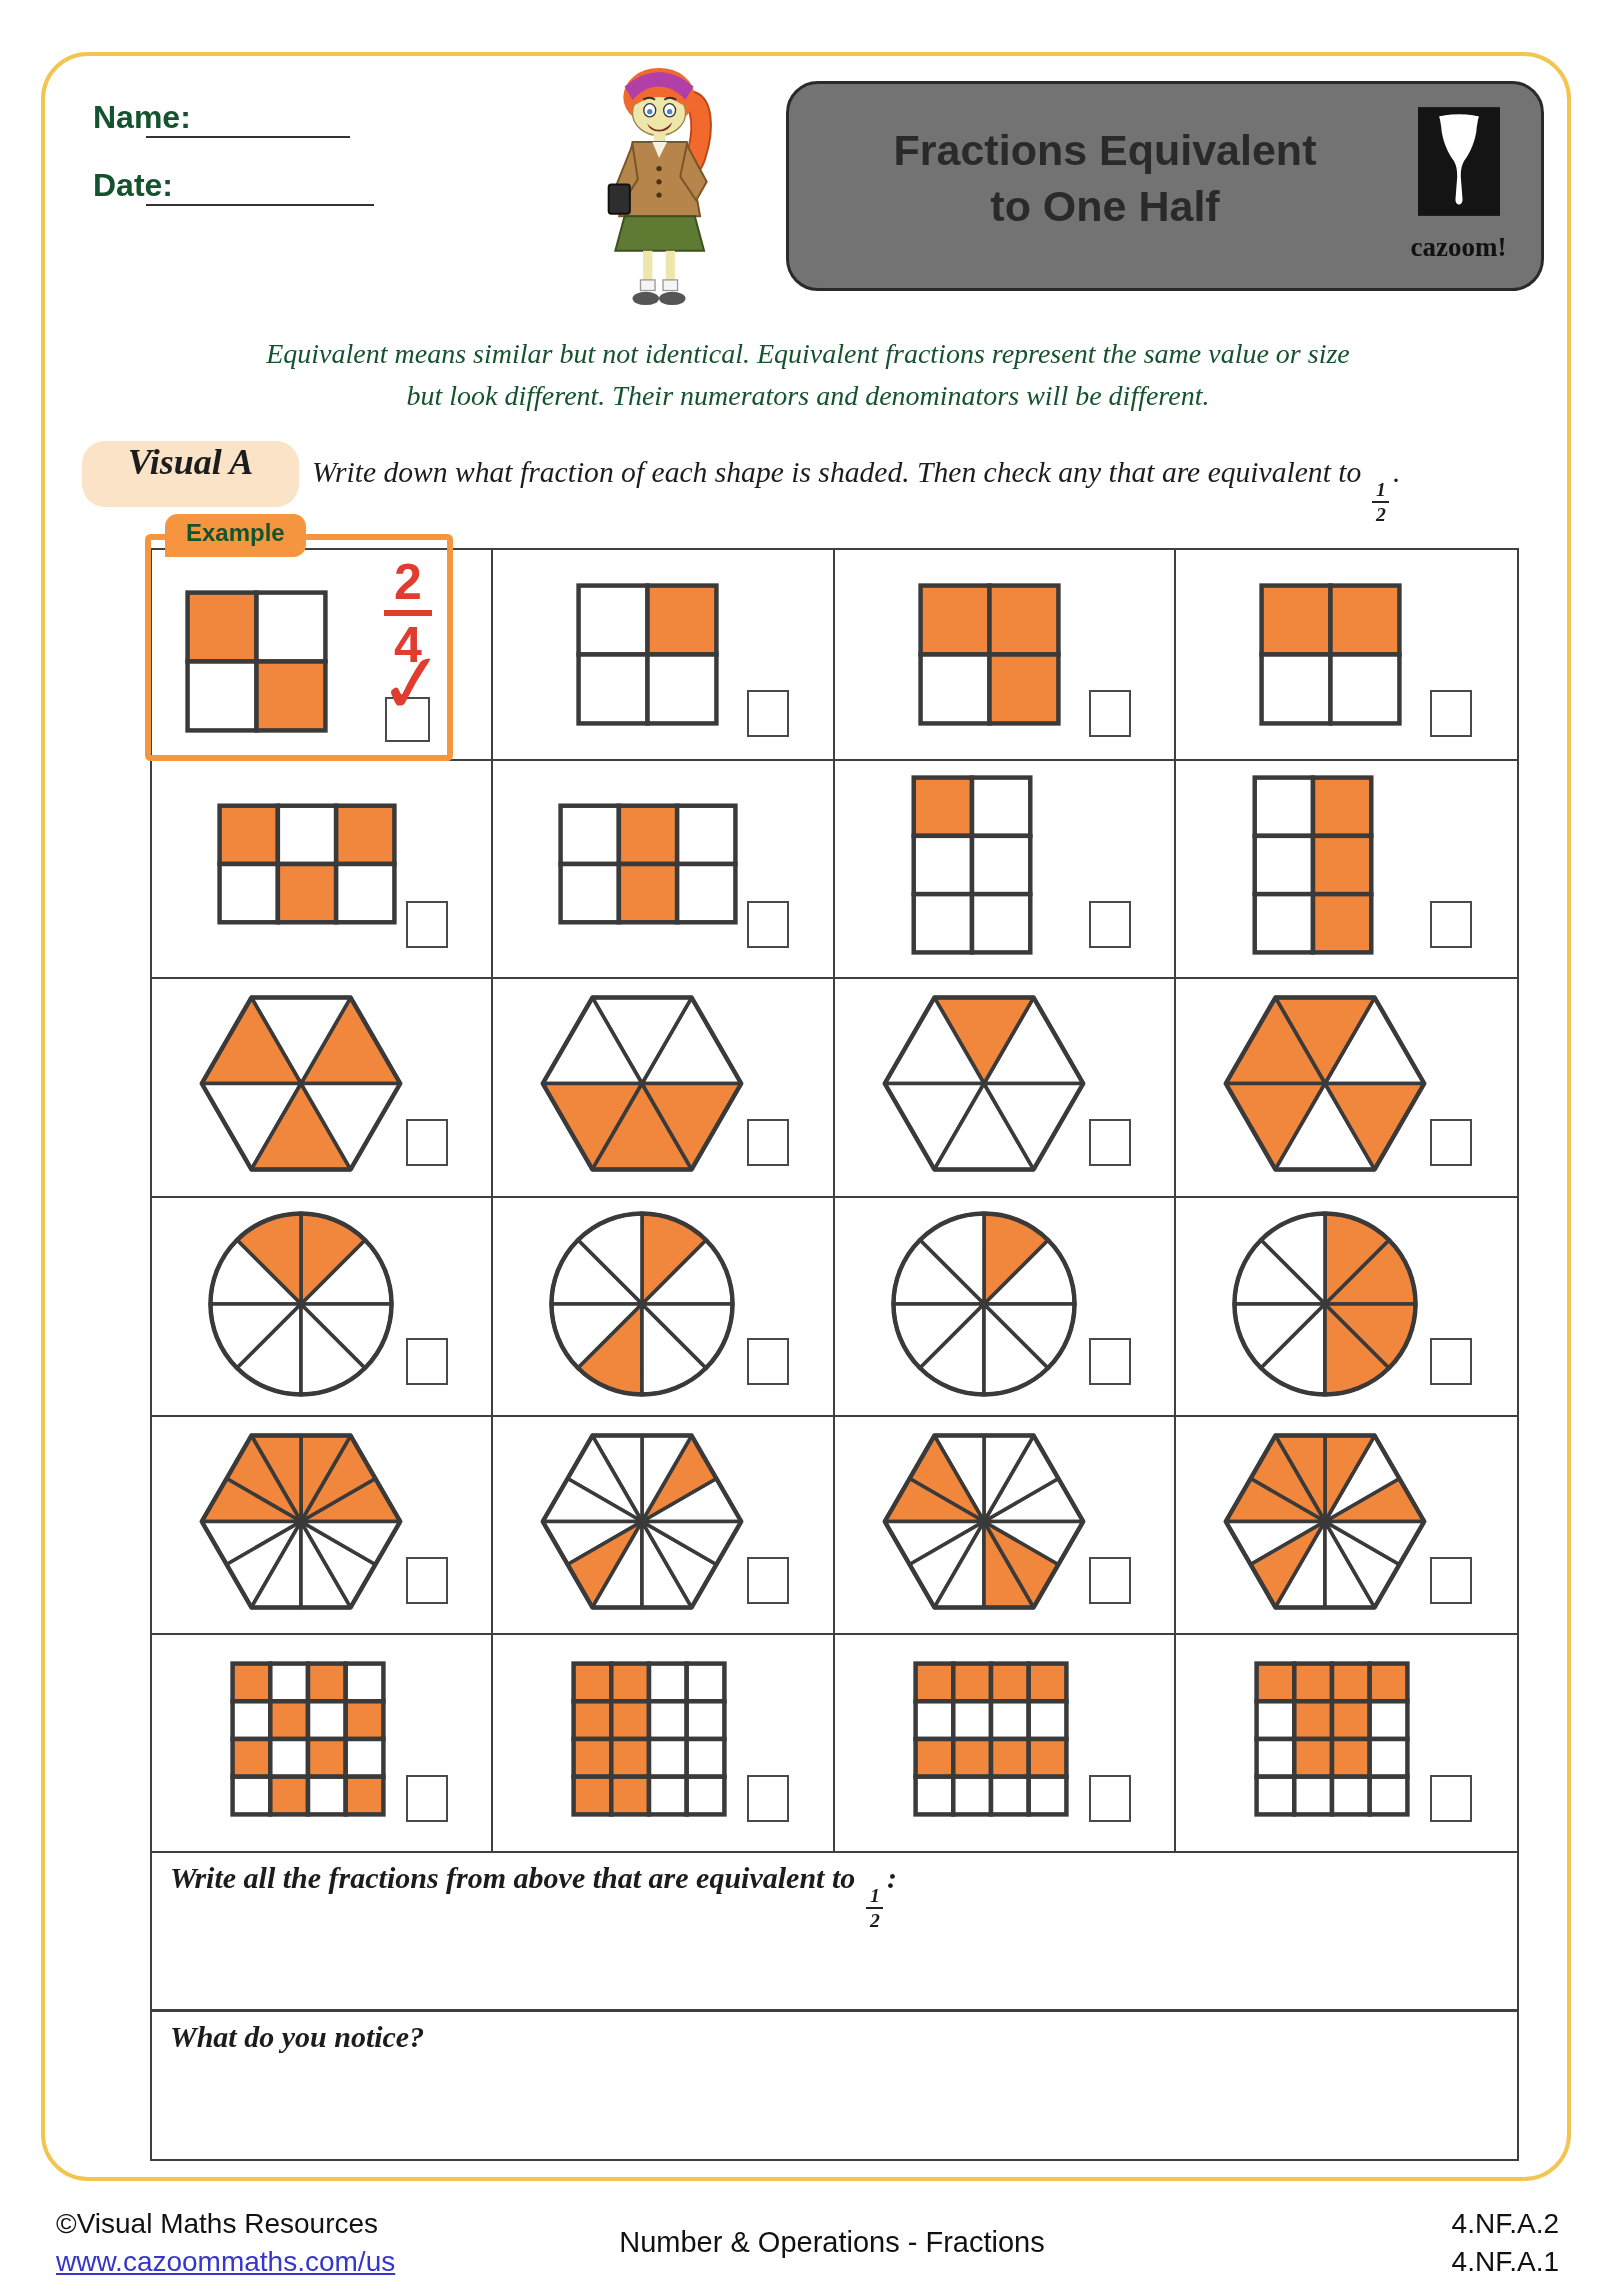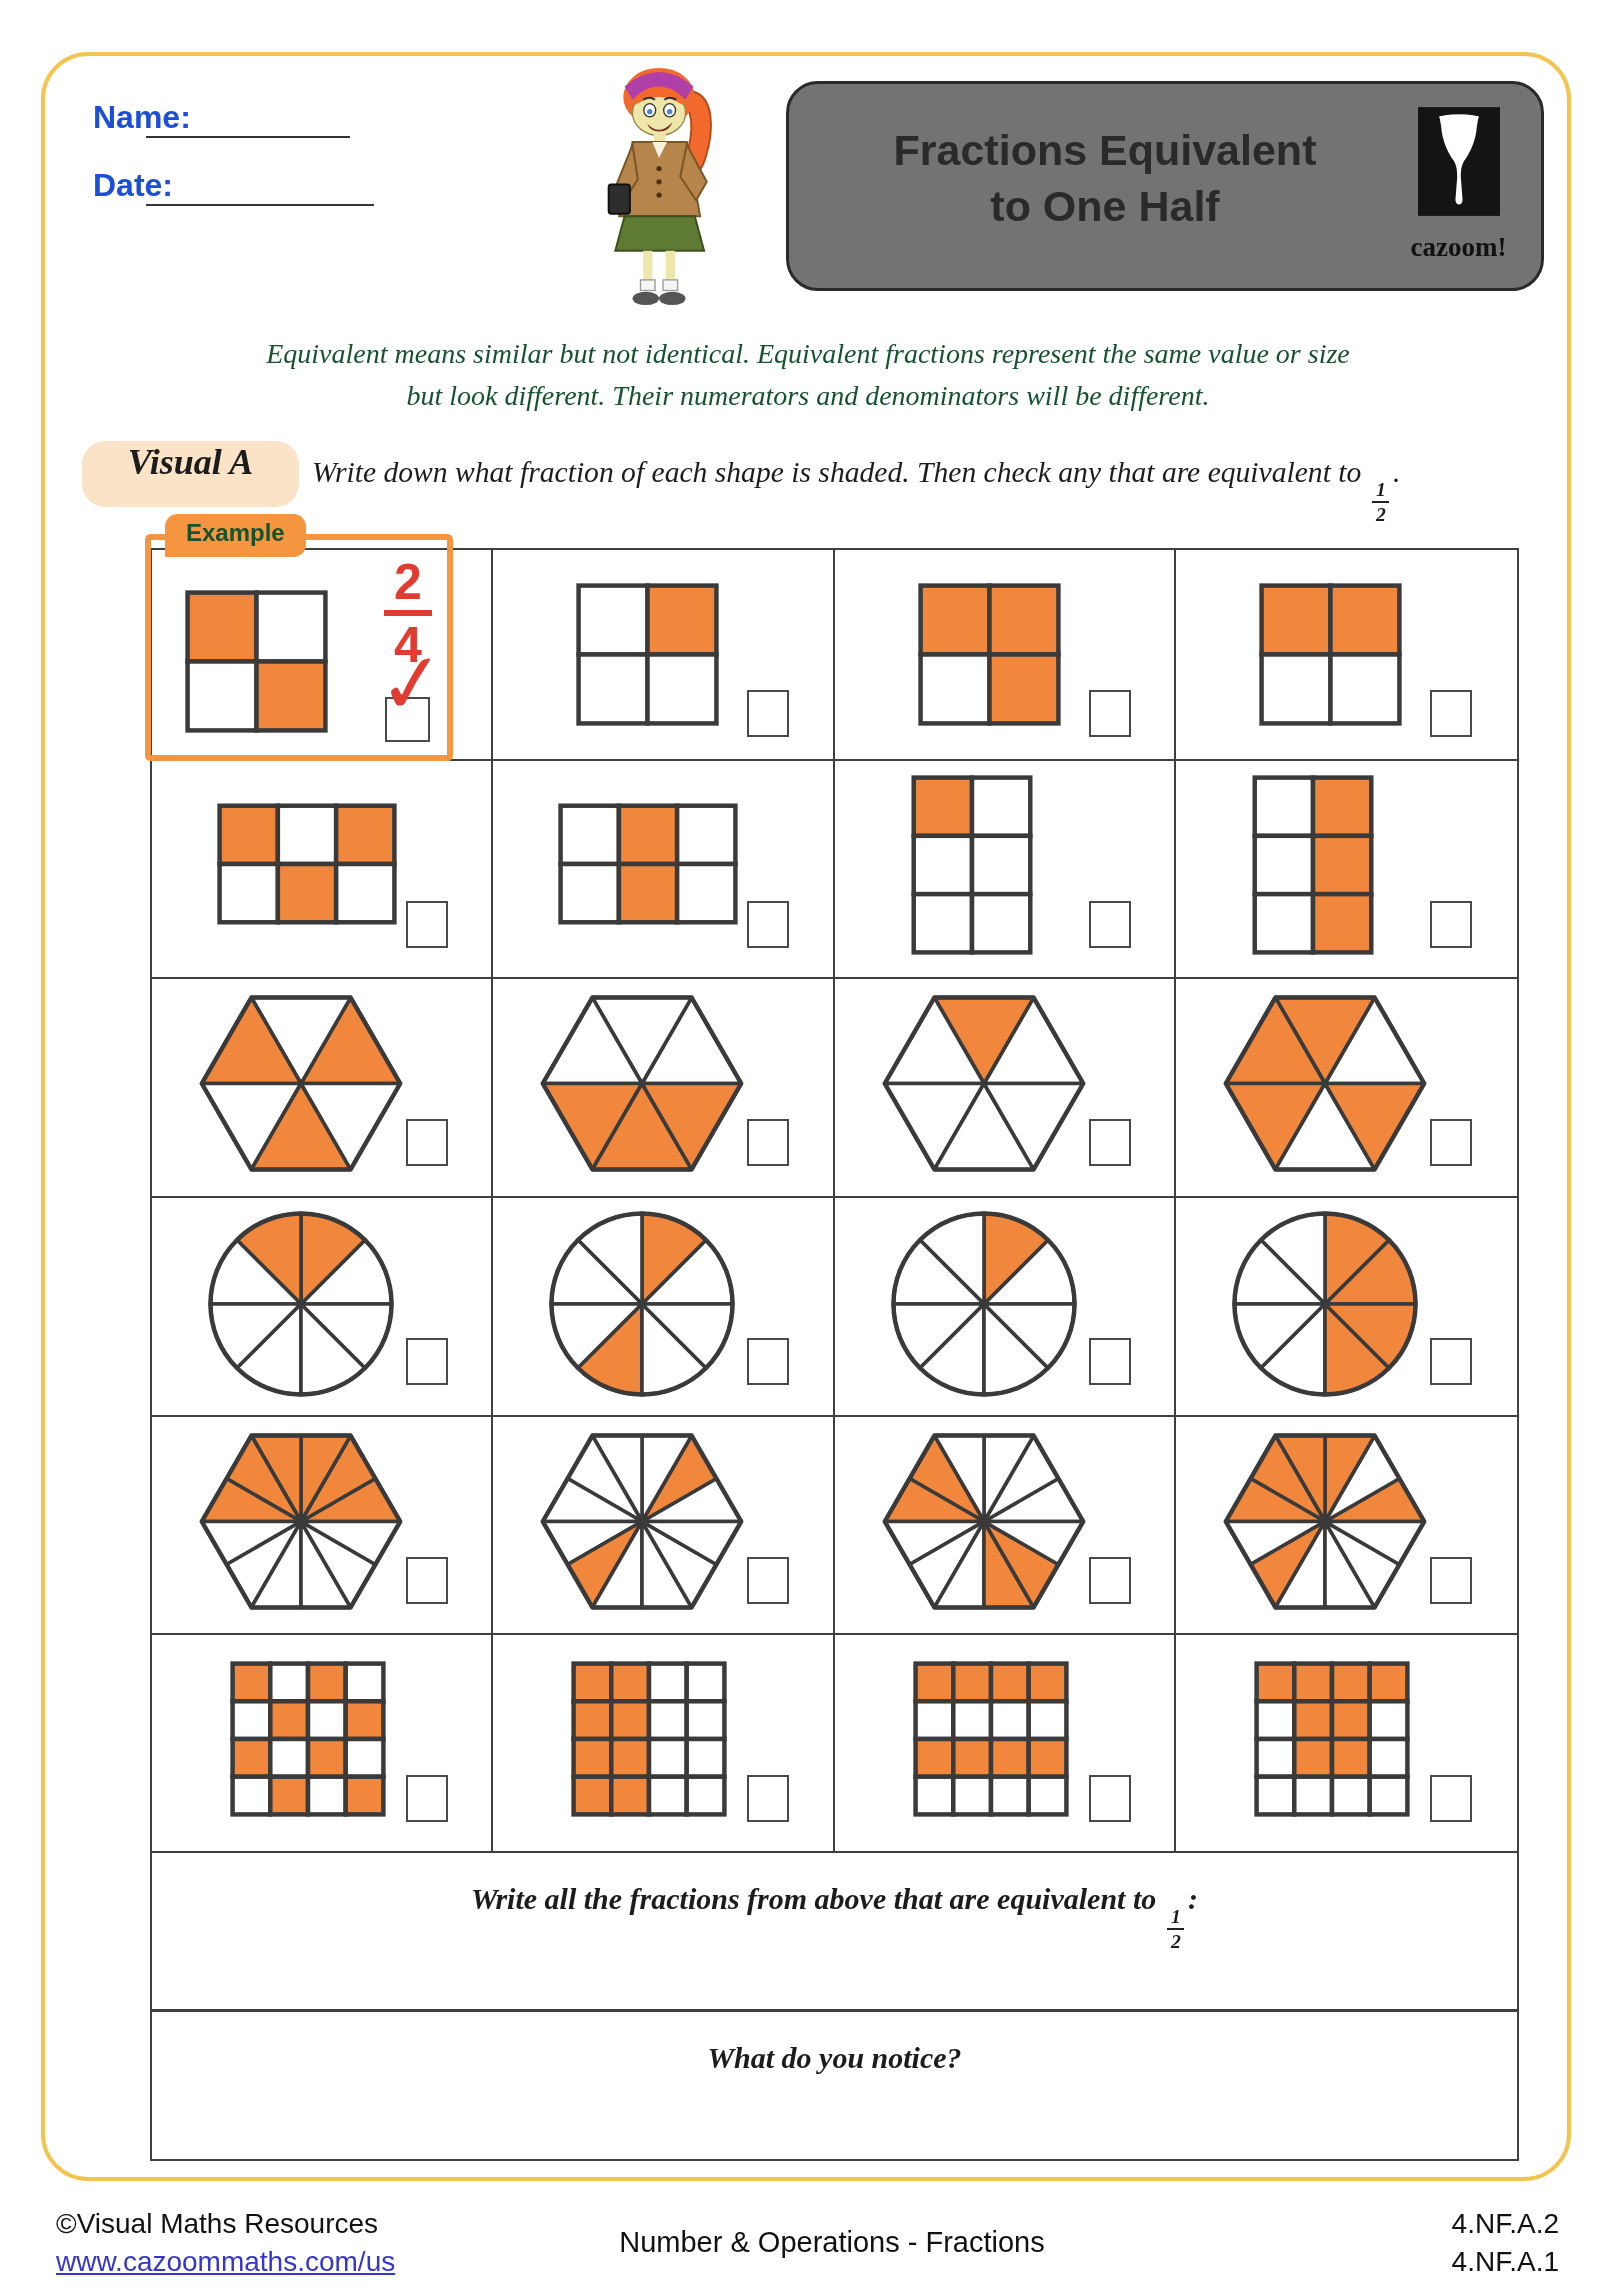--- a/index.html
+++ b/index.html
@@ -5,21 +5,21 @@
   html,body{margin:0;padding:0;}
   body{
     width:1616px;height:2293px;position:relative;background:#ffffff;
     font-family:"Liberation Sans",sans-serif;color:#222;overflow:hidden;
   }
   .frame{
     position:absolute;left:41px;top:52px;width:1522px;height:2121px;
     border:4.5px solid #F3C44F;border-radius:47px;background:#fff;
   }
   
-  .hdr-label{position:absolute;font:bold 32px "Liberation Sans",sans-serif;color:#1d4ed8;}
+  .hdr-label{position:absolute;font:bold 32px "Liberation Sans",sans-serif;color:#14532d;}
   #name-label{left:93px;top:99px;}
   #date-label{left:93px;top:167px;}
   .write-line{position:absolute;border-bottom:2.7px solid #333;height:0;}
   #name-line{left:146px;top:136px;width:204px;}
   #date-line{left:146px;top:204px;width:228px;}
   .girl{position:absolute;left:575px;top:52px;width:176px;height:265px;}
   .title-box{
     position:absolute;left:786px;top:81px;width:752px;height:204px;
     border:3.6px solid #2a2a2a;border-radius:32px;background:#737373;
   }
@@ -80,21 +80,21 @@
     color:#E23B2F;font:bold 50px "Liberation Sans",sans-serif;line-height:1.08;
   }
   .ex-frac .num{display:block;width:48px;margin:0 auto;border-bottom:6.3px solid #E23B2F;padding-bottom:0.9px;}
   .ex-frac .den{display:block;padding-top:1.8px;}
   .ex-cb{left:233px !important;top:147px !important;width:41px !important;height:41px !important;}
   .ex-check{
     position:absolute;left:226px;top:93px;z-index:4;color:#E23B2F;
     font:bold 82px "DejaVu Sans",sans-serif;transform:rotate(-6deg);line-height:1;
   }
   
-  .answer-row{grid-column:1 / -1;position:relative;padding:29px 18px;background:#fff;text-align:center;}
+  .answer-row{grid-column:1 / -1;position:relative;padding:8px 18px;background:#fff;}
   #write-row{grid-row:7;border-bottom:3.1px solid #3f3f3f;}
   #notice-row{grid-row:8;}
   .prompt{font:bold italic 30px "Liberation Serif",serif;color:#1c1c1c;}
   
   .footer-left{position:absolute;left:56px;top:2205px;font:28px "Liberation Sans",sans-serif;color:#111;line-height:38px;}
   .footer-left a{color:#3636C8;text-decoration:underline;}
   .footer-center{position:absolute;left:0;top:2226px;width:1616px;text-align:center;font:29px "Liberation Sans",sans-serif;color:#111;padding-left:24px;}
   .footer-right{position:absolute;right:57px;top:2205px;text-align:right;font:28px "Liberation Sans",sans-serif;color:#111;line-height:38px;}
 </style>
 </head>

